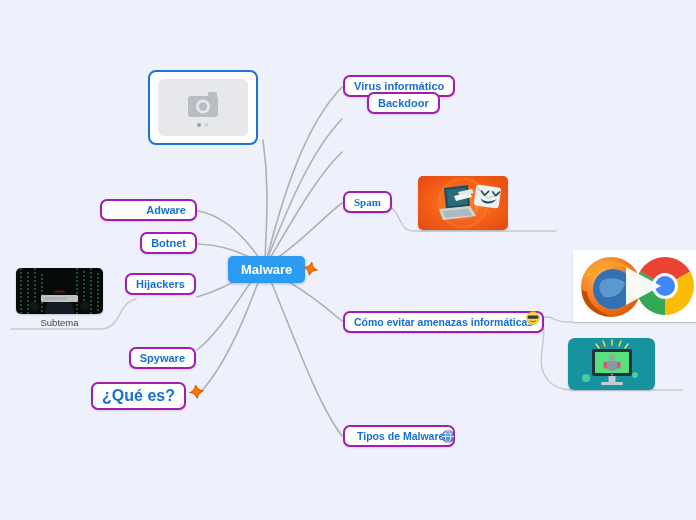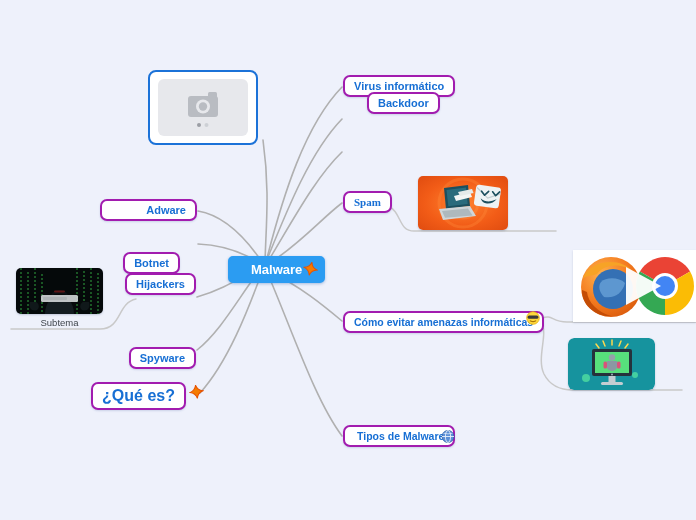--- a/index.html
+++ b/index.html
@@ -6,21 +6,21 @@
   .canvas{position:relative;width:696px;height:520px;background:#eef1fb;overflow:hidden;
           font-family:"Liberation Sans",sans-serif;}
   .lines{position:absolute;left:0;top:0;width:696px;height:520px;pointer-events:none;}
   .branch{fill:none;stroke:#b0b0b0;stroke-width:1.6;stroke-linecap:round;}
   .branch.child{stroke:#c9c9c9;stroke-width:1.5;}
   .node{position:absolute;background:#fff;border:2px solid #a21caf;border-radius:7px;
         color:#176fd4;font-weight:bold;font-size:11px;padding:3px 9px;white-space:nowrap;
         display:flex;align-items:center;justify-content:center;
         box-shadow:0 1px 2px rgba(50,80,150,.18);cursor:pointer;z-index:3;}
   .node.root{background:#2b9cf2;border:2px solid #2b9cf2;color:#fff;font-size:13px;
-        padding:4px 21px;border-radius:5px;box-shadow:0 1px 3px rgba(30,90,170,.35);}
+        padding:4px 11px;border-radius:5px;box-shadow:0 1px 3px rgba(30,90,170,.35);}
   .img-card{position:absolute;z-index:2;cursor:pointer;}
   .placeholder-card{left:148px;top:70px;width:110px;height:75px;background:#fff;
         border:2px solid #1b72d8;border-radius:8px;box-sizing:border-box;
         display:flex;align-items:center;justify-content:center;}
   .placeholder-inner{width:90px;height:57px;background:#e7e8ec;border-radius:6px;
         display:flex;align-items:center;justify-content:center;}
   .img-frame{border-radius:5px;overflow:hidden;box-shadow:0 1px 2px rgba(60,80,120,.25);}
   .caption{position:absolute;font-size:9.5px;color:#3f454c;text-align:center;z-index:3;}
   .marker{position:absolute;z-index:4;cursor:pointer;}
 </style>
@@ -61,21 +61,21 @@
     </div>
   </div>
 
   <div class="node" style="left:343px;top:75px;">Virus informático</div>
   <div class="node" style="left:343px;top:92px;margin-left:24px;">Backdoor</div>
   <div class="node" style="left:343px;top:191px;font-family:Liberation Serif, serif;">Spam</div>
   <div class="node" style="left:343px;top:311px;font-size:10.5px;">Cómo evitar amenazas informáticas</div>
   <div class="node" style="left:343px;top:425px;font-size:10.5px;padding-left:12px;">Tipos de Malware</div>
 
   <div class="node" style="right:499px;top:199px;padding-left:44px;">Adware</div>
-  <div class="node" style="right:516px;top:232px;margin-top:20px;">Botnet</div>
+  <div class="node" style="right:499px;top:232px;">Botnet</div>
   <div class="node" style="right:500px;top:273px;">Hijackers</div>
   <div class="node" style="right:500px;top:347px;">Spyware</div>
   <div class="node" style="right:510px;top:382px;font-size:16px;margin-left:36px;">¿Qué es?</div>
 
   <div class="node root" style="left:228px;top:256px;">Malware</div>
 
   <div class="marker" style="left:303px;top:261px;">
     <svg width="15" height="16" viewBox="0 0 15 16">
       <path d="M7.5 1C8.3 4.6 10.6 6.8 14 7.7 10.6 8.6 8.3 10.8 7.5 14.4 6.7 10.8 4.4 8.6 1 7.7 4.4 6.8 6.7 4.6 7.5 1Z" fill="#f57c00" stroke="#e65100" stroke-width="1" transform="rotate(12 7.5 8)"></path>
     </svg>

